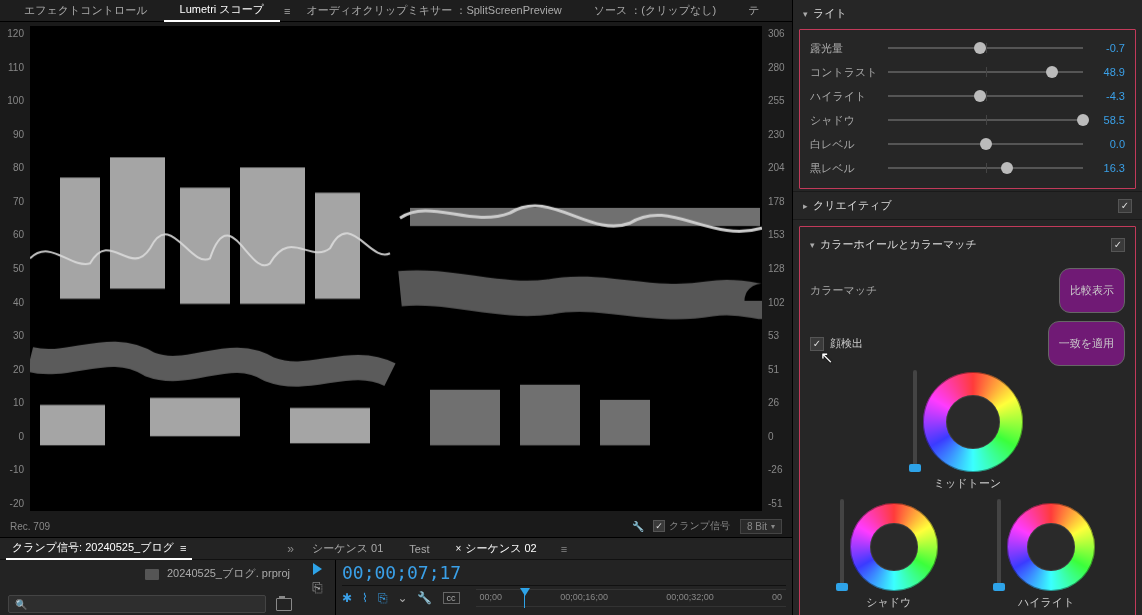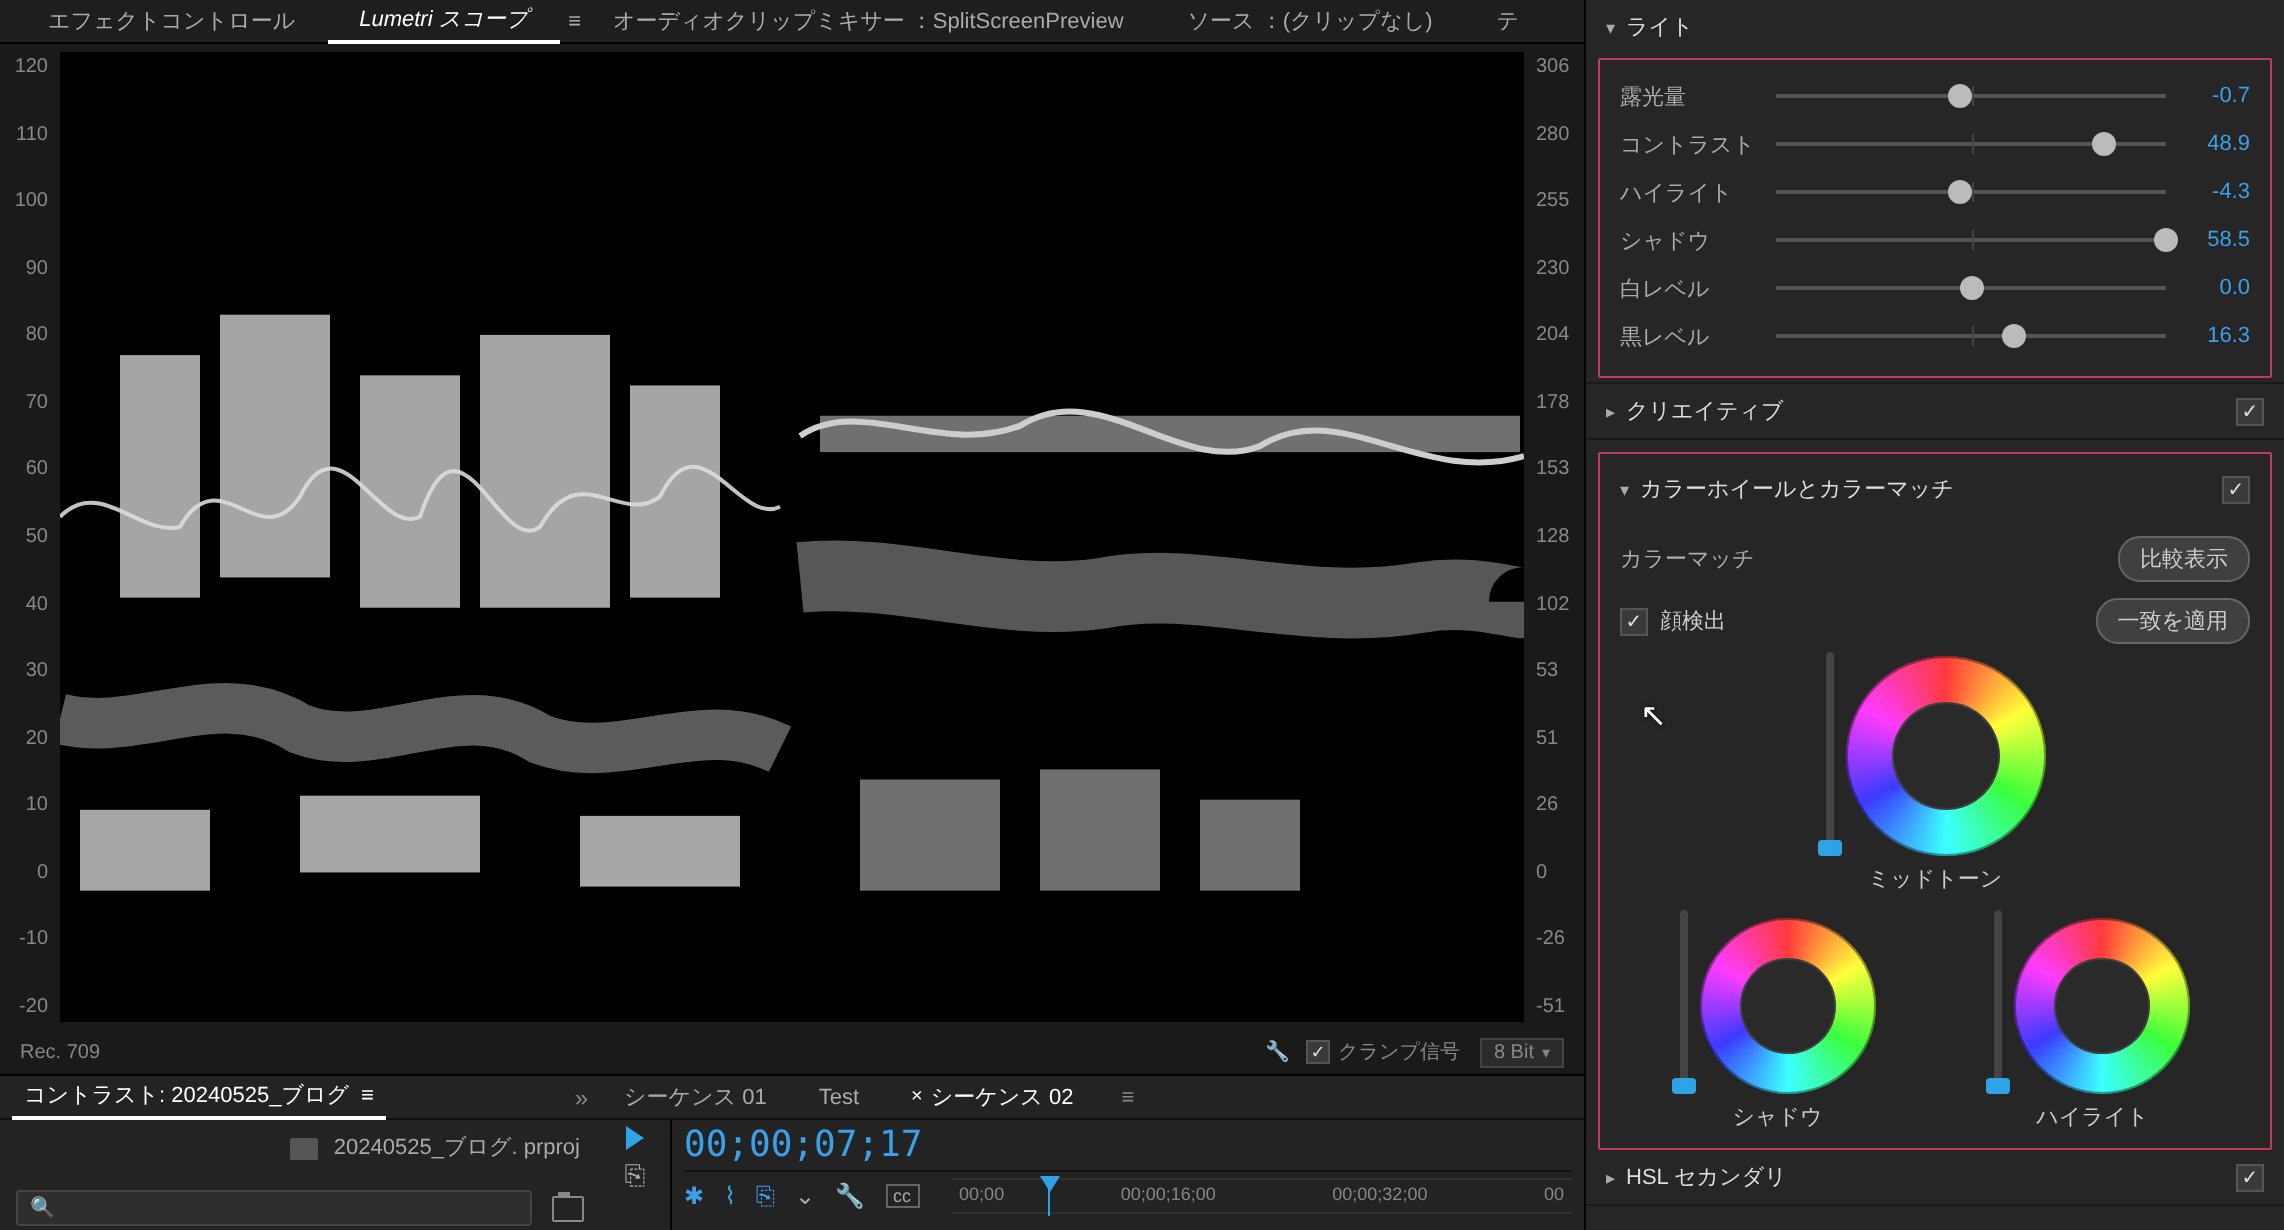--- a/index.html
+++ b/index.html
@@ -4,21 +4,21 @@
 <style>
 * { margin: 0; padding: 0; box-sizing: border-box; font-family: "Hiragino Kaku Gothic ProN", "メイリオ", sans-serif; }
 body { background: #1e1e1e; color: #ccc; width: 1142px; height: 615px; overflow: hidden; display: flex; }
 
 .left-pane { width: 792px; display: flex; flex-direction: column; }
 .right-pane { width: 350px; background: #262626; border-left: 1px solid #000; overflow: hidden; }
 
 
 .tabs { display: flex; align-items: center; gap: 0; height: 22px; padding: 0 8px; background: #1e1e1e; font-size: 11px; color: #aaa; border-bottom: 1px solid #000; }
 .tabs .tab { padding: 3px 16px; white-space: nowrap; cursor: pointer; }
-.tabs .tab.active { color: #fff; border-bottom: 2px solid #fff; font-style: italic; }
+.tabs .tab.active { color: #fff; border-bottom: 2px solid #fff; }
 .tabs .menu-icon { margin-left: 4px; color: #aaa; }
 
 
 .scope-wrap { flex: 1; background: #1a1a1a; position: relative; }
 .scope-inner { position: absolute; left: 0; right: 0; top: 0; bottom: 22px; }
 .axis-left, .axis-right { position: absolute; top: 4px; bottom: 4px; width: 28px; display: flex; flex-direction: column; justify-content: space-between; font-size: 10px; color: #888; text-align: right; padding: 2px 4px 2px 0; }
 .axis-left { left: 0; }
 .axis-right { right: 0; text-align: left; padding: 2px 0 2px 4px; }
 .scope-canvas { position: absolute; left: 30px; right: 30px; top: 4px; bottom: 4px; background: #000; overflow: hidden; }
 .scope-canvas svg { width: 100%; height: 100%; }
@@ -76,21 +76,21 @@
 
 .slider-row { display: flex; align-items: center; height: 24px; font-size: 11px; }
 .slider-row .label { width: 70px; color: #aaa; }
 .slider-row .track { flex: 1; height: 2px; background: #555; position: relative; margin: 0 8px; }
 .slider-row .track .mid { position: absolute; left: 50%; top: -4px; width: 1px; height: 10px; background: #444; }
 .slider-row .track .knob { position: absolute; top: -5px; width: 12px; height: 12px; background: #bbb; border-radius: 50%; transform: translateX(-50%); }
 .slider-row .value { width: 34px; text-align: right; color: #3aa0e8; font-size: 11px; }
 
 
 .match-row { display: flex; align-items: center; justify-content: space-between; padding: 4px 0; font-size: 11px; color: #aaa; }
-.match-row .btn { border: 1px solid #666; border-radius: 11px; padding: 3px 10px; font-size: 11px; color: #ccc; background: #404040; cursor: pointer; }
+.match-row .btn { border: 1px solid #666; border-radius: 11px; padding: 14px 10px; font-size: 11px; color: #ccc; background: #701a75; cursor: pointer; }
 .match-row .check { display: flex; align-items: center; gap: 6px; color: #ccc; }
 .match-row .check .cb { width: 14px; height: 14px; background: #3a3a3a; border: 1px solid #555; display: flex; align-items: center; justify-content: center; font-size: 10px; color: #ddd; }
 
 
 .wheels { display: flex; flex-direction: column; align-items: center; justify-content: space-between; }
 .wheel-row-top { display: flex; justify-content: center; width: 100%; margin-bottom: 8px; }
 .wheel-row-bottom { display: flex; justify-content: space-around; width: 100%; }
 .wheel-group { display: flex; flex-direction: column; align-items: center; }
 .wheel-unit { display: flex; align-items: flex-end; gap: 6px; }
 .vslider { width: 4px; height: 92px; background: #444; position: relative; border-radius: 2px; }
@@ -192,21 +192,21 @@
         <span>8 Bit</span>
           <span class="chev">▾</span>
       </div>
     </div>
   </div>
 
   <div class="bottom-row">
     <div class="project-panel">
       <div class="project-tabs">
         <div class="proj-tab active">
-          <span>コントラスト: 20240525_ブログ</span>
+          <span>クランプ信号: 20240525_ブログ</span>
             <span>≡</span>
         </div>
         <span class="chev-r">»</span>
       </div>
       <div class="project-body">
         <div class="folder-icon"></div>
         <span>20240525_ブログ. prproj</span>
       </div>
       <div class="project-search">
         <div class="search-box">🔍</div>

